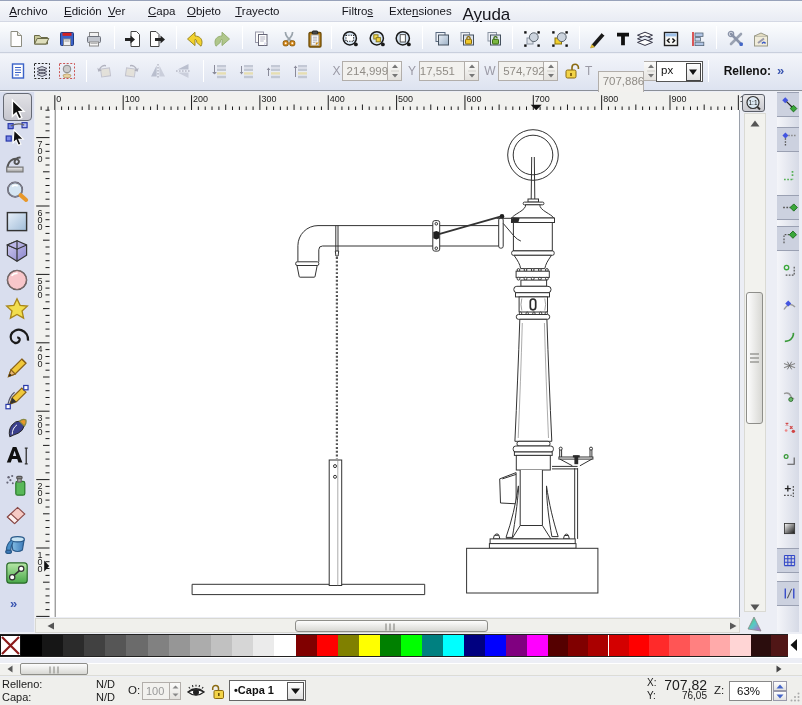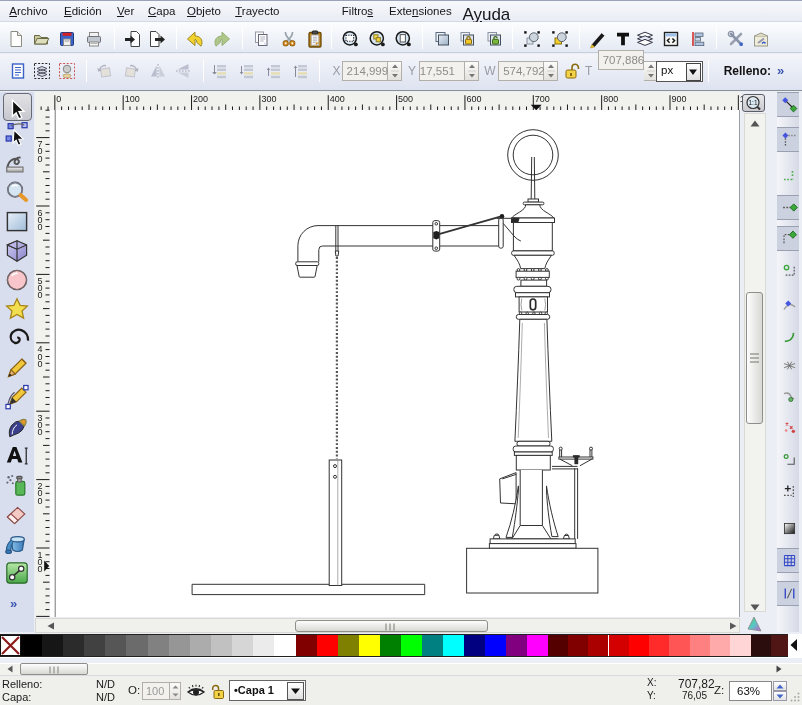--- a/index.html
+++ b/index.html
@@ -1,21 +1,21 @@
 <!DOCTYPE html>
 <html><head><meta charset="utf-8"><style>
 *{margin:0;padding:0;box-sizing:border-box}
 html,body{width:802px;height:705px;overflow:hidden;font-family:"Liberation Sans",sans-serif;background:#eceef5}
 .abs{position:absolute}
 </style></head><body>
 <div class="abs" style="left:0;top:0;width:802px;height:705px;background:#eceef5">
 <div class="abs" style="left:0;top:0;width:802px;height:22px;background:linear-gradient(#f7f8fb,#e9ecf4);border-top:1px solid #98a2ba;border-bottom:1px solid #d4d8e4"></div>
 <div class="abs" style="left:9.3px;top:4.5px;font-size:11.5px;color:#15151c;white-space:pre"><span style="text-decoration:underline">A</span>rchivo</div>
 <div class="abs" style="left:64px;top:4.5px;font-size:11.5px;color:#15151c;white-space:pre"><span style="text-decoration:underline">E</span>dición</div>
-<div class="abs" style="left:117px;top:4.5px;font-size:11.5px;color:#15151c;white-space:pre"><span style="text-decoration:underline">V</span>er</div>
+<div class="abs" style="left:108px;top:4.5px;font-size:11.5px;color:#15151c;white-space:pre"><span style="text-decoration:underline">V</span>er</div>
 <div class="abs" style="left:148px;top:4.5px;font-size:11.5px;color:#15151c;white-space:pre"><span style="text-decoration:underline">C</span>apa</div>
 <div class="abs" style="left:187px;top:4.5px;font-size:11.5px;color:#15151c;white-space:pre"><span style="text-decoration:underline">O</span>bjeto</div>
 <div class="abs" style="left:235.2px;top:4.5px;font-size:11.5px;color:#15151c;white-space:pre"><span style="text-decoration:underline">T</span>rayecto</div>
 <div class="abs" style="left:298.1px;top:19px;font-size:13px;color:#15151c;white-space:pre"><span style="text-decoration:underline">T</span>exto</div>
 <div class="abs" style="left:341.8px;top:4.5px;font-size:11.5px;color:#15151c;white-space:pre">Filtro<span style="text-decoration:underline">s</span></div>
 <div class="abs" style="left:389px;top:4.5px;font-size:11.5px;color:#15151c;white-space:pre">Exte<span style="text-decoration:underline">n</span>siones</div>
 <div class="abs" style="left:462.4px;top:4.5px;font-size:17px;color:#15151c;white-space:pre">A<span style="text-decoration:underline">y</span>uda</div>
 <div class="abs" style="left:0;top:22px;width:802px;height:31px;background:linear-gradient(#fcfdfe,#e4e9f3);border-bottom:1px solid #c9cfdd"></div>
 <svg style="position:absolute;left:7px;top:30px;overflow:visible" width="18" height="18" viewBox="0 0 18 18">
       <path d="M4,1.5 h6.5 l4,4 V16.5 H4 z" fill="#fefefe" stroke="#8c8c80"></path>
@@ -272,21 +272,21 @@
     </svg>
 <div class="abs" style="left:484.2px;top:64px;font-size:12px;color:#9a99a5">W</div>
     <div class="abs" style="left:498.2px;top:61px;width:46px;height:20px;background:#f2f1ee;border:1px solid #b2aeaa;font-size:11.5px;color:#908c86;line-height:18px;padding-left:4px">574,792</div>
     <div class="abs" style="left:544.2px;top:61px;width:14px;height:20px;background:linear-gradient(#fbfbfa,#e4e2de);border:1px solid #b2aeaa;border-left:none"></div>
     <svg style="position:absolute;left:547.2px;top:64px;overflow:visible" width="8" height="14" viewBox="0 0 8 14">
       <path d="M4,0.5 L7,4 H1z" fill="#777"></path>
       <path d="M4,13.5 L7,10 H1z" fill="#777"></path>
       <path d="M0,7 h8" stroke="#c8c5c0" stroke-width="0.8"></path>
     </svg>
 <div class="abs" style="left:584.9px;top:64px;font-size:12px;color:#9a99a5">T</div>
-    <div class="abs" style="left:597.7px;top:50px;width:46px;height:20px;background:#f2f1ee;border:1px solid #b2aeaa;font-size:11.5px;color:#908c86;line-height:18px;padding-left:4px">707,886</div>
+    <div class="abs" style="left:597.7px;top:71px;width:46px;height:32px;background:#f2f1ee;border:1px solid #b2aeaa;font-size:11.5px;color:#908c86;line-height:18px;padding-left:4px">707,886</div>
     <div class="abs" style="left:643.7px;top:61px;width:14px;height:20px;background:linear-gradient(#fbfbfa,#e4e2de);border:1px solid #b2aeaa;border-left:none"></div>
     <svg style="position:absolute;left:646.7px;top:64px;overflow:visible" width="8" height="14" viewBox="0 0 8 14">
       <path d="M4,0.5 L7,4 H1z" fill="#777"></path>
       <path d="M4,13.5 L7,10 H1z" fill="#777"></path>
       <path d="M0,7 h8" stroke="#c8c5c0" stroke-width="0.8"></path>
     </svg>
 <svg style="position:absolute;left:563px;top:61px;overflow:visible" width="20" height="20" viewBox="0 0 20 20">
       <rect x="3" y="9" width="10" height="8" rx="1.5" fill="#f2d348" stroke="#8a6a10"></rect>
       <path d="M9,9 V6.5 a3.2,3.2 0 0 1 6.4,0 V8" fill="none" stroke="#8a6a10" stroke-width="1.6"></path>
       <rect x="7" y="12" width="2" height="3" fill="#8a6a10"></rect>
@@ -812,21 +812,21 @@
       <rect x="8" y="10" width="1.6" height="3" fill="#6a5208"></rect>
     </svg>
 <div class="abs" style="left:229px;top:680px;width:77px;height:21px;background:#fff;border:1px solid #666"></div>
 <div class="abs" style="left:234px;top:684px;font-size:11px;font-weight:bold;color:#111">•Capa 1</div>
 <div class="abs" style="left:287px;top:681.5px;width:17px;height:18px;background:linear-gradient(#fefefe,#e0e0e0);border:1px solid #555"></div>
 <svg style="position:absolute;left:290px;top:687px;overflow:visible" width="11" height="8" viewBox="0 0 11 8">
       <path d="M1,1.5 L10,1.5 5.5,7z" fill="#111"></path>
     </svg>
 <div class="abs" style="left:647px;top:677px;font-size:10px;color:#1a1a1a">X:</div>
 <div class="abs" style="left:647px;top:689.5px;font-size:10px;color:#1a1a1a">Y:</div>
-<div class="abs" style="left:678px;top:677px;width:45px;font-size:12px;color:#1a1a1a;text-align:left">707,82</div>
+<div class="abs" style="left:662px;top:677px;width:45px;font-size:14px;color:#1a1a1a;text-align:right">707,82</div>
 <div class="abs" style="left:662px;top:689.5px;width:45px;font-size:10px;color:#1a1a1a;text-align:right">76,05</div>
 <div class="abs" style="left:714px;top:684px;font-size:11.5px;color:#1a1a1a">Z:</div>
 <div class="abs" style="left:729px;top:681px;width:43px;height:20px;background:#fff;border:1px solid #888;font-size:11.5px;color:#111;line-height:18px;padding-left:7px">63%</div>
 <div class="abs" style="left:772.5px;top:681px;width:14px;height:10px;background:linear-gradient(#fefefe,#e2e2e2);border:1px solid #99a"></div>
 <div class="abs" style="left:772.5px;top:691px;width:14px;height:10px;background:linear-gradient(#fefefe,#e2e2e2);border:1px solid #99a"></div>
 <svg style="position:absolute;left:775.5px;top:683.5px;overflow:visible" width="8" height="15" viewBox="0 0 8 15">
       <path d="M4,0.5 L7.5,4.5 H0.5z" fill="#4464c8"></path>
       <path d="M4,14.5 L7.5,10.5 H0.5z" fill="#4464c8"></path>
     </svg>
 <svg style="position:absolute;left:789px;top:691px;overflow:visible" width="12" height="12" viewBox="0 0 12 12">

